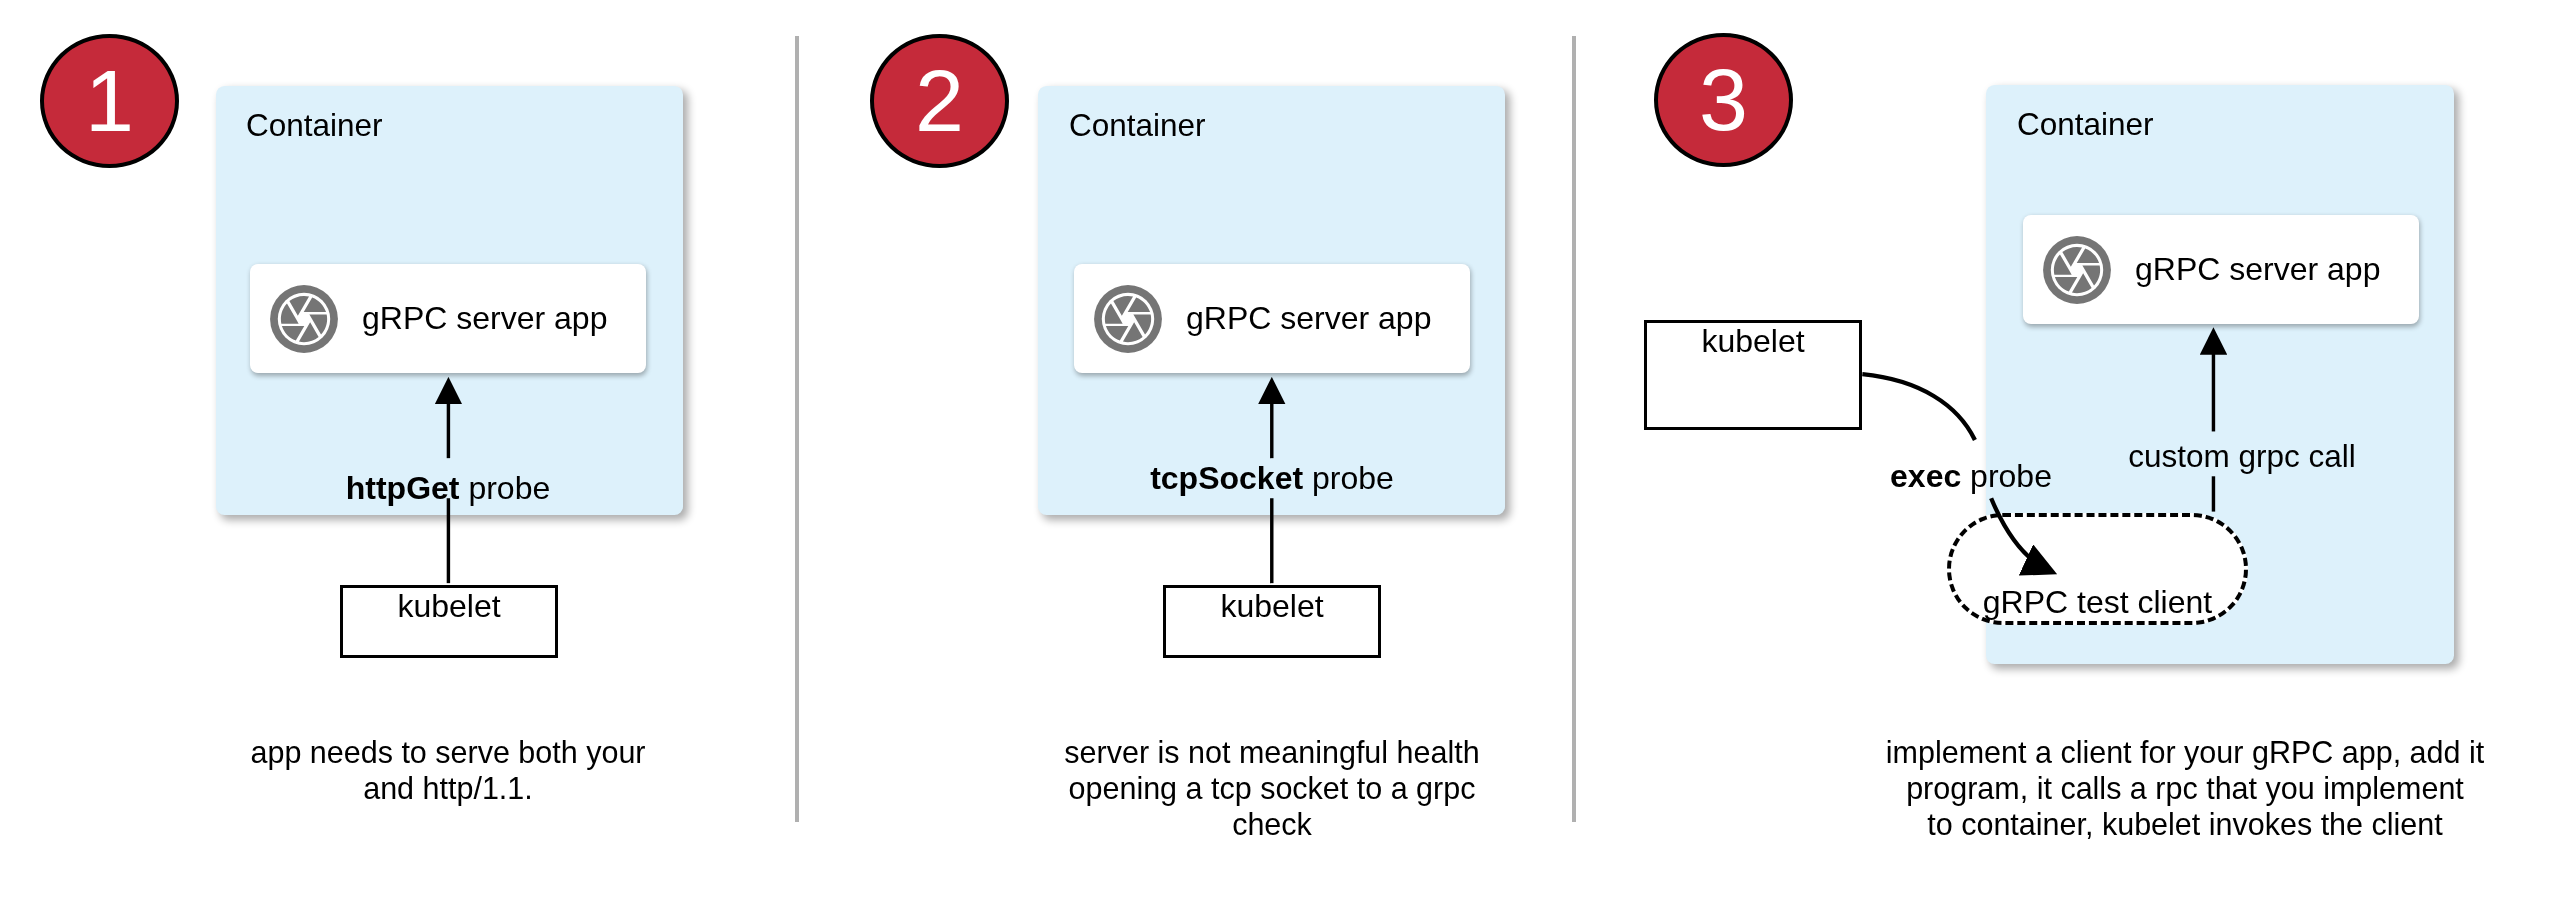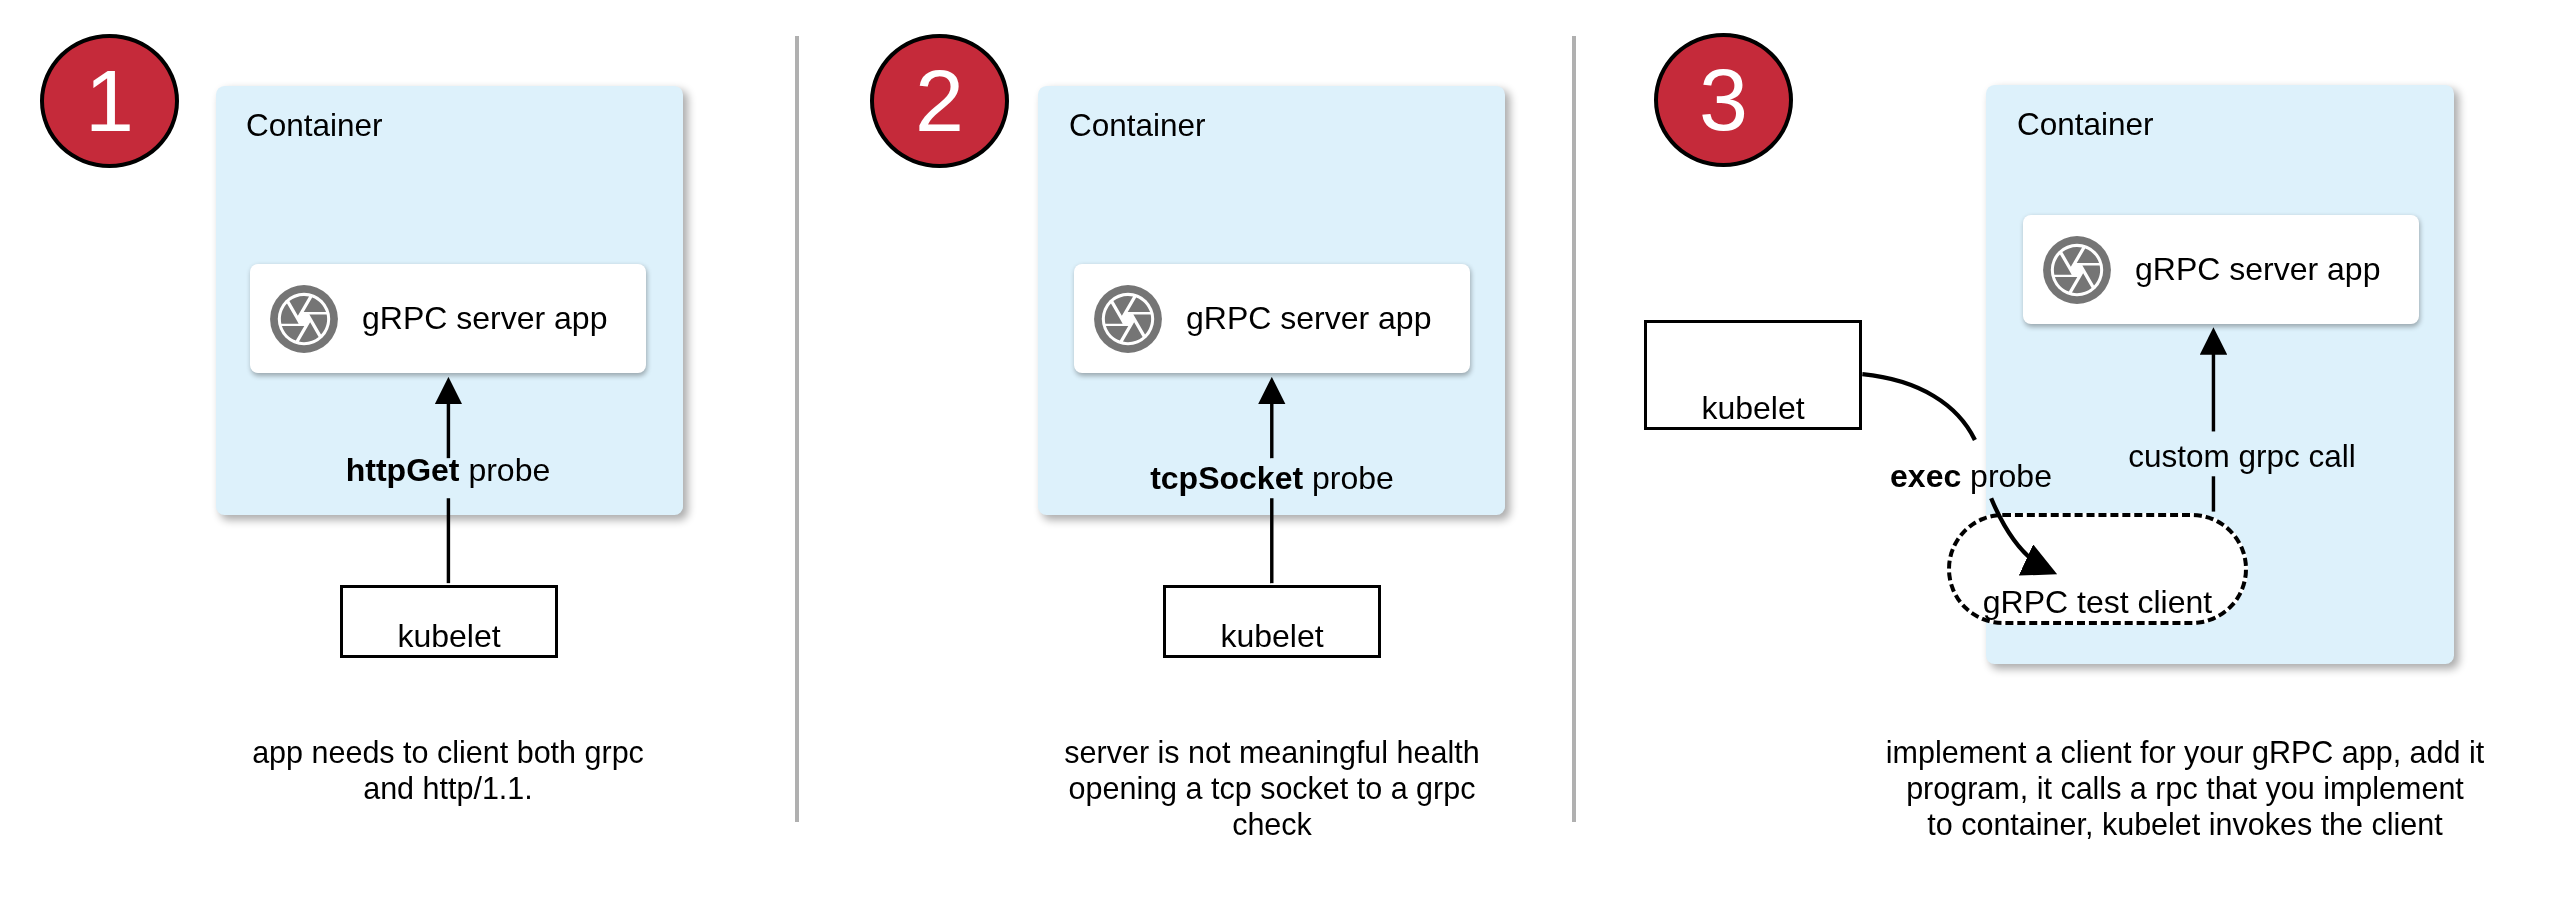--- a/index.html
+++ b/index.html
@@ -36,34 +36,34 @@
     display:flex;align-items:center;gap:21px;padding-left:17px;box-sizing:border-box;
     font-size:32px;
   }
   .a1{left:250px;top:264px;}
   .a2{left:1074px;top:264px;}
   .a3{left:2023px;top:215px;}
   .aperture{width:74px;height:74px;flex:0 0 auto;}
   
   .kubeletBox{
     position:absolute;background:#fff;border:3.8px solid #000;box-sizing:border-box;
-    display:flex;align-items:flex-end;justify-content:center;font-size:32px;z-index:2;
+    display:flex;align-items:flex-start;justify-content:center;font-size:32px;z-index:2;
   }
   .k1{left:340px;top:585px;width:218px;height:73px;}
   .k2{left:1163px;top:585px;width:218px;height:73px;}
   .k3{left:1644px;top:320px;width:218px;height:110px;}
   
   .testClient{
     position:absolute;left:1947px;top:513px;width:301px;height:112px;
     background:#fff;border:4.8px dashed #000;border-radius:57px;box-sizing:border-box;
     display:flex;align-items:flex-end;justify-content:center;font-size:32px;z-index:2;
   }
   
   .probeLabel{position:absolute;transform:translateX(-50%);font-size:32px;white-space:nowrap;z-index:5;}
-  .p1{left:448px;top:452px;}
+  .p1{left:448px;top:470px;}
   .p2{left:1272px;top:460px;}
   .p3{left:1971px;top:458px;}
   .callLabel{position:absolute;left:2242px;top:438px;transform:translateX(-50%);font-size:31.5px;white-space:nowrap;z-index:5;}
   
   .caption{position:absolute;transform:translateX(-50%);text-align:center;font-size:30.5px;line-height:36px;z-index:5;white-space:nowrap;}
   .cap1{left:448px;top:734px;}
   .cap2{left:1272px;top:734px;}
   .cap3{left:2185px;top:734px;}
   
   .divider{position:absolute;top:36px;width:3.8px;height:786px;background:#B0B0B0;z-index:0;}
@@ -93,21 +93,21 @@
         <path fill="#757575" d="M9.4 10.5l4.77-8.26C13.47 2.09 12.75 2 12 2c-2.4 0-4.6.85-6.32 2.25l3.66 6.35.06-.1zM21.54 9c-.92-2.92-3.15-5.26-6-6.34L11.88 9h9.66zm.26 1h-7.49l.29.5 4.76 8.25C21 16.97 22 14.61 22 12c0-.69-.07-1.35-.2-2zM8.54 12l-3.9-6.75C3.01 7.03 2 9.39 2 12c0 .69.07 1.35.2 2h7.49l-1.15-2zm-6.08 3c.92 2.92 3.15 5.26 6 6.34L12.12 15H2.46zm11.27 0l-3.9 6.76c.7.15 1.42.24 2.17.24 2.4 0 4.6-.85 6.32-2.25l-3.66-6.35-.93 1.6z"></path>
       </g>
     </svg>
     <span>gRPC server app</span>
   </div>
   <div class="probeLabel p1"><b>httpGet</b><span> probe</span></div>
   <div class="kubeletBox k1">
     <span>kubelet</span>
   </div>
   <div class="caption cap1">
-    <div>app needs to client both grpc</div>
+    <div>app needs to serve both your</div>
     <div>and http/1.1.</div>
   </div>
 
   <div class="badge badge2">
     <span>2</span>
   </div>
   <div class="containerBox c2"></div>
   <div class="containerLabel cl2">Container</div>
   <div class="appBox a2">
     <svg class="aperture" viewBox="0 0 24 24">

